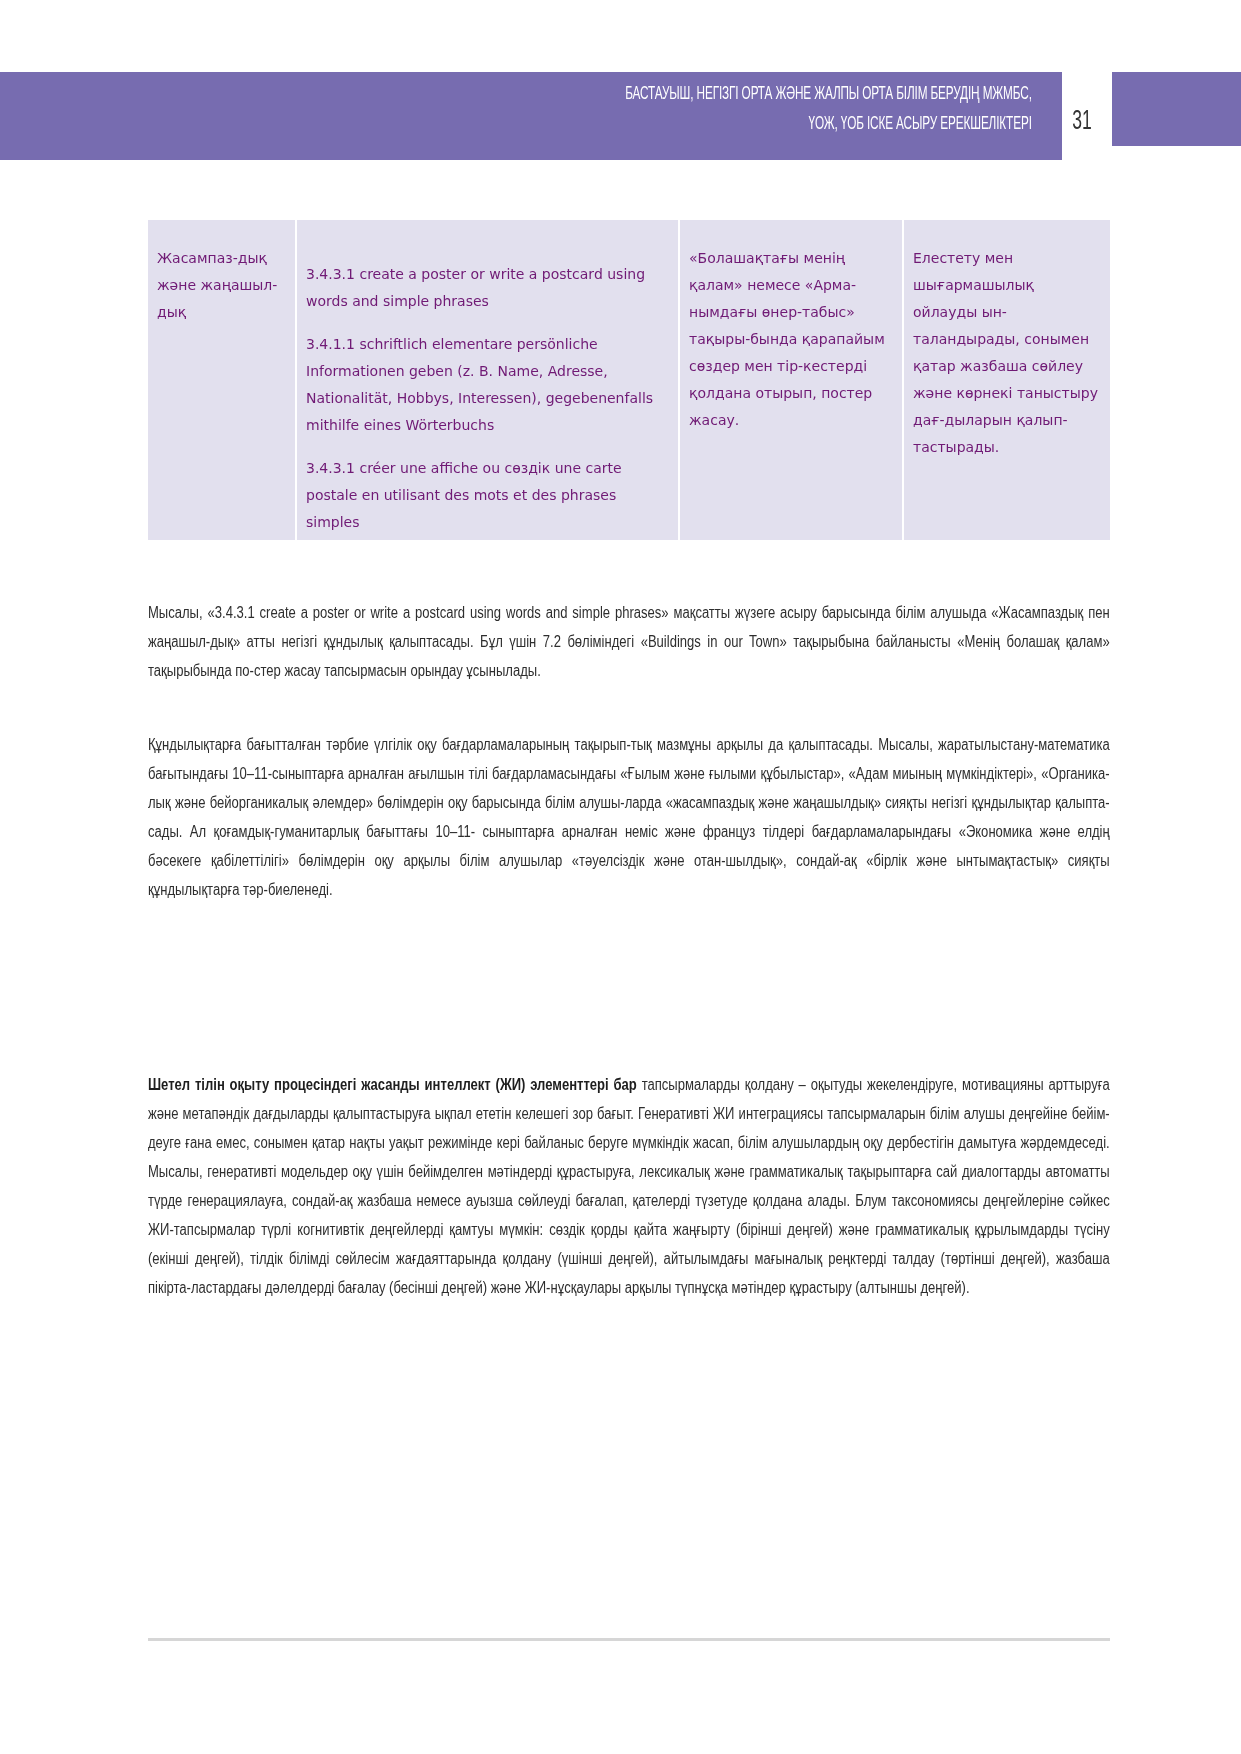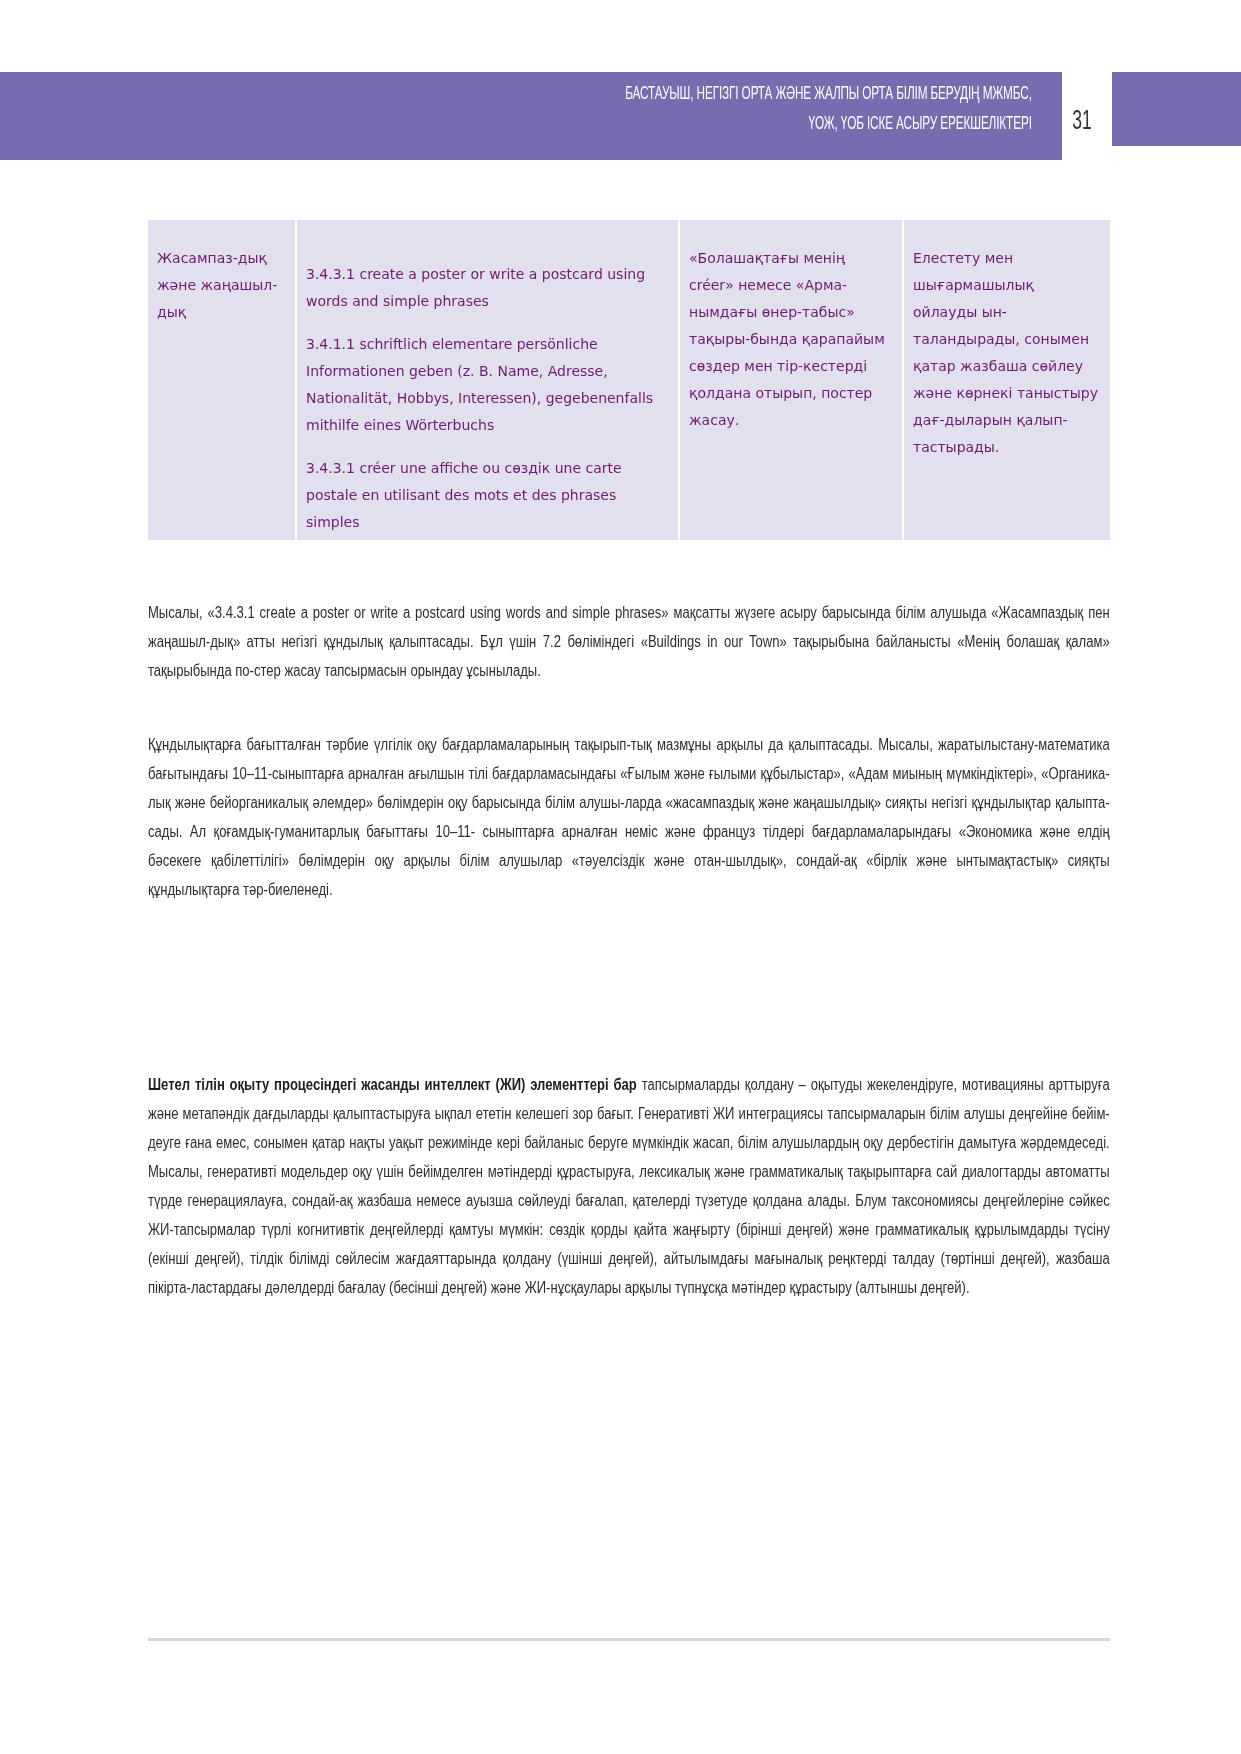--- a/index.html
+++ b/index.html
@@ -78,21 +78,21 @@
       <col style="width:207px">
   </colgroup>
   <tbody>
       <tr>
     <td>Жасампаз-дық және жаңашыл-дық</td>
     <td>
       <p class="objective">3.4.3.1 create a poster or write a postcard using words and simple phrases</p>
       <p class="objective">3.4.1.1 schriftlich elementare persönliche Informationen geben (z. B. Name, Adresse, Nationalität, Hobbys, Interessen), gegebenenfalls mithilfe eines Wörterbuchs</p>
       <p class="objective">3.4.3.1 créer une affiche ou сөздік une carte postale en utilisant des mots et des phrases simples</p>
     </td>
-    <td>«Болашақтағы менің créer» немесе «Арма-нымдағы өнер-табыс» тақыры-бында қарапайым сөздер мен тір-кестерді қолдана отырып, постер жасау.</td>
+    <td>«Болашақтағы менің қалам» немесе «Арма-нымдағы өнер-табыс» тақыры-бында қарапайым сөздер мен тір-кестерді қолдана отырып, постер жасау.</td>
     <td>Елестету мен шығармашылық ойлауды ын-таландырады, сонымен қатар жазбаша сөйлеу және көрнекі таныстыру дағ-дыларын қалып-тастырады.</td>
   </tr>
 </tbody>
   </table>
 
 <p class="body-text" style="top:598px;">
   <span class="inner">Мысалы, «3.4.3.1 create a poster or write a postcard using words and simple phrases» мақсатты жүзеге асыру барысында білім алушыда «Жасампаздық пен жаңашыл-дық» атты негізгі құндылық қалыптасады. Бұл үшін 7.2 бөліміндегі «Buildings in our Town» тақырыбына байланысты «Менің болашақ қалам» тақырыбында по-стер жасау тапсырмасын орындау ұсынылады.</span>
 </p>
 
 <p class="body-text" style="top:730px;">

